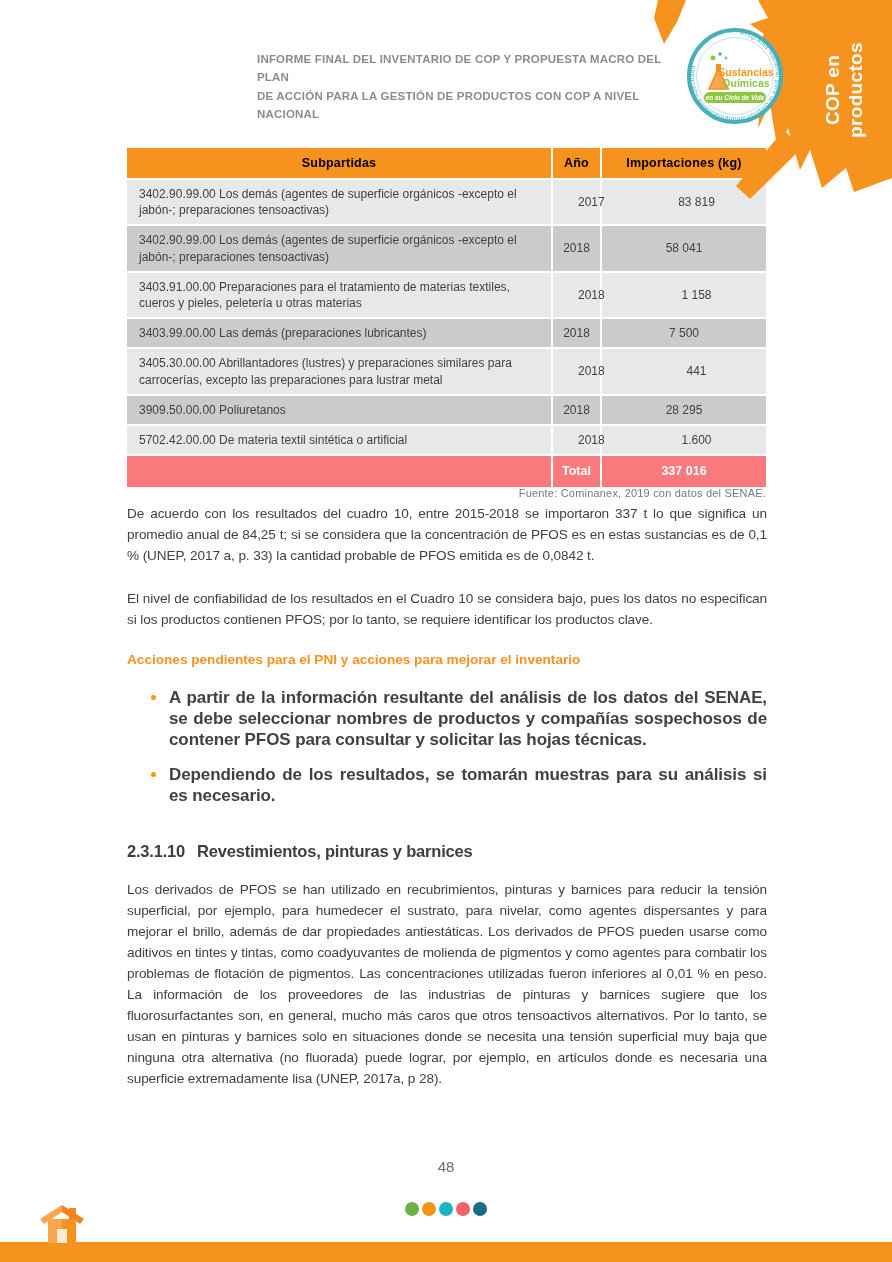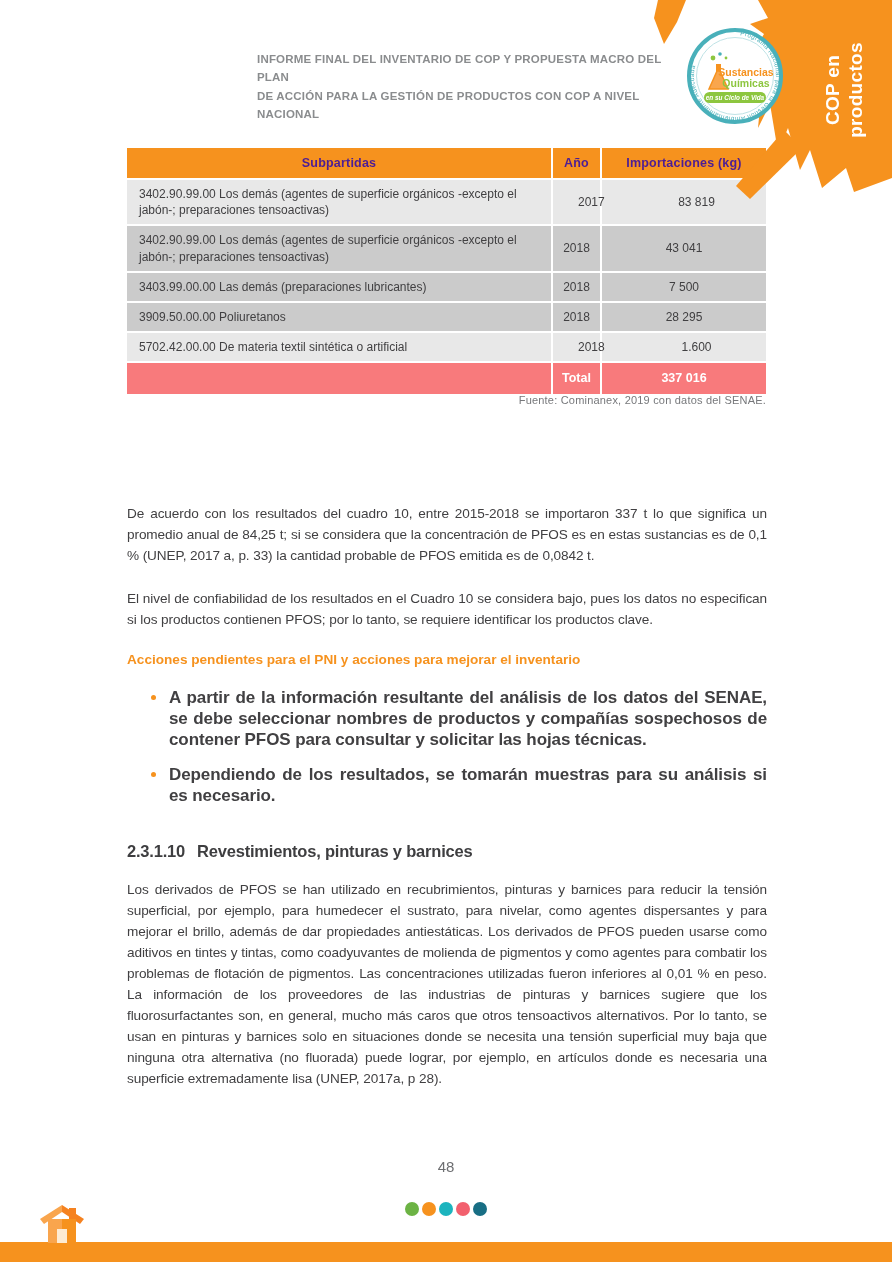--- a/index.html
+++ b/index.html
@@ -26,21 +26,21 @@
     position:absolute; top:66px; left:778px; width:134px; height:48px; z-index:2;
     transform:rotate(-90deg); transform-origin:center;
     color:#ffffff; font-weight:bold; font-size:19px; line-height:23px; text-align:center;
     letter-spacing:.3px;
   }
 
   
   .table-wrap { position:absolute; top:148px; left:127px; width:639px; }
   table.data-table { width:639px; border-collapse:separate; border-spacing:0; table-layout:fixed; }
   .data-table th {
-    background:#F6921E; color:#4c1d95; font-weight:bold; font-size:12.5px;
+    background:#F6921E; color:#000000; font-weight:bold; font-size:12.5px;
     padding:8px 4px; text-align:center; letter-spacing:.2px;
   }
   .data-table th.col-year, .data-table th.col-imp { border-left:2px solid #fff; }
   .data-table td {
     font-size:12px; color:#414042; line-height:1.35; border-top:2px solid #fff;
     vertical-align:middle;
   }
   .data-table td.sub { padding:6px 12px; text-align:left;margin-top:20px; }
   .data-table td.yr  { text-align:center; border-left:2px solid #fff; }
   .data-table td.imp { text-align:center; border-left:2px solid #fff; }
@@ -153,26 +153,36 @@
       </thead>
       <tbody>
         <tr class="light">
           <td class="sub">3402.90.99.00 Los demás (agentes de superficie orgánicos -excepto el jabón-; preparaciones tensoactivas)</td>
           <td class="yr">2017</td>
           <td class="imp">83 819</td>
         </tr>
         <tr class="dark">
           <td class="sub">3402.90.99.00 Los demás (agentes de superficie orgánicos -excepto el jabón-; preparaciones tensoactivas)</td>
           <td class="yr">2018</td>
-          <td class="imp">43 041</td>
+          <td class="imp">58 041</td>
+        </tr>
+        <tr class="light">
+          <td class="sub">3403.91.00.00 Preparaciones para el tratamiento de materias textiles, cueros y pieles, peletería u otras materias</td>
+          <td class="yr">2018</td>
+          <td class="imp">1 158</td>
         </tr>
         <tr class="dark">
           <td class="sub">3403.99.00.00 Las demás (preparaciones lubricantes)</td>
           <td class="yr">2018</td>
           <td class="imp">7 500</td>
+        </tr>
+        <tr class="light">
+          <td class="sub">3405.30.00.00 Abrillantadores (lustres) y preparaciones similares para carrocerías, excepto las preparaciones para lustrar metal</td>
+          <td class="yr">2018</td>
+          <td class="imp">441</td>
         </tr>
         <tr class="dark">
           <td class="sub">3909.50.00.00 Poliuretanos</td>
           <td class="yr">2018</td>
           <td class="imp">28 295</td>
         </tr>
         <tr class="light">
           <td class="sub">5702.42.00.00 De materia textil sintética o artificial</td>
           <td class="yr">2018</td>
           <td class="imp">1.600</td>

